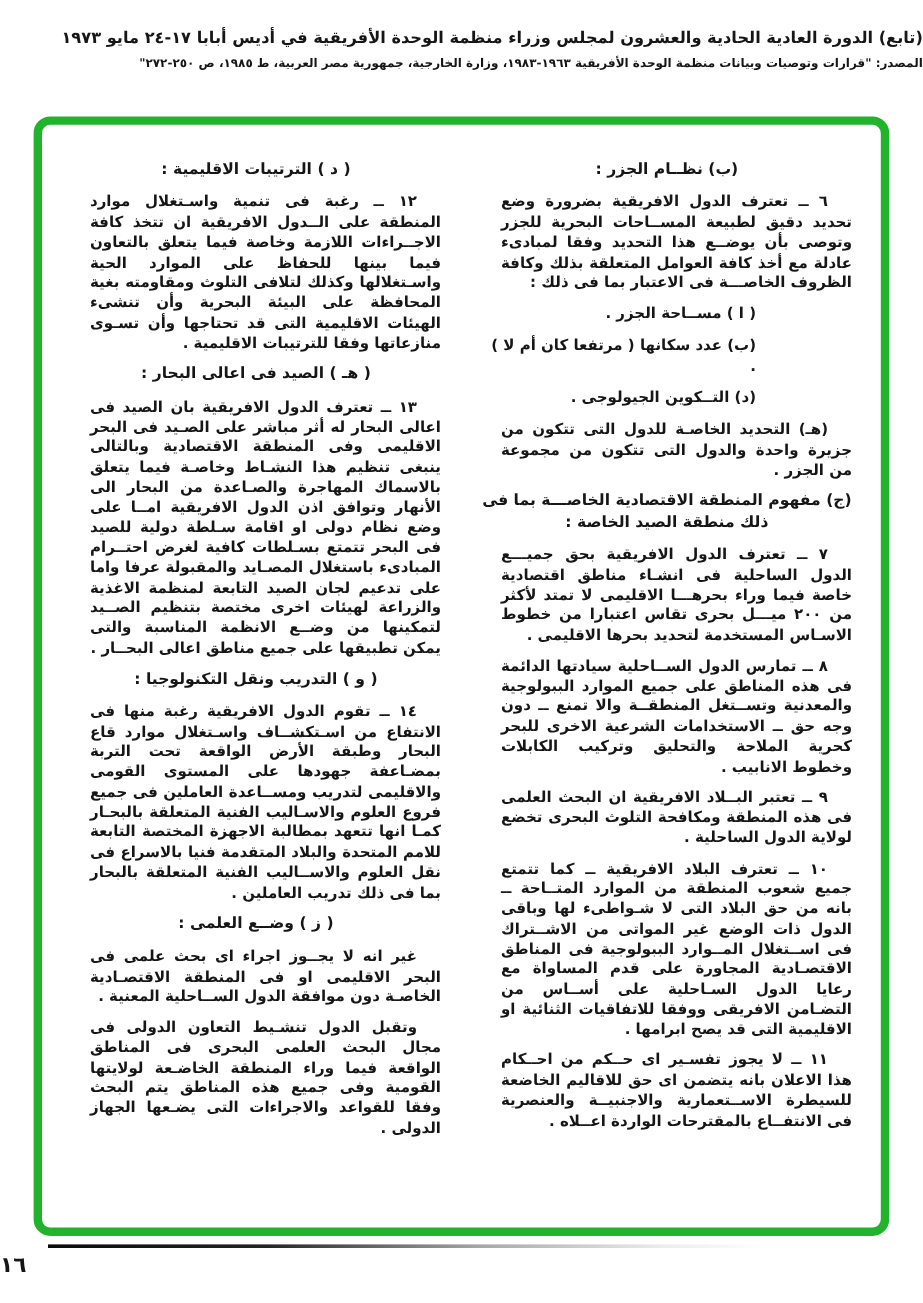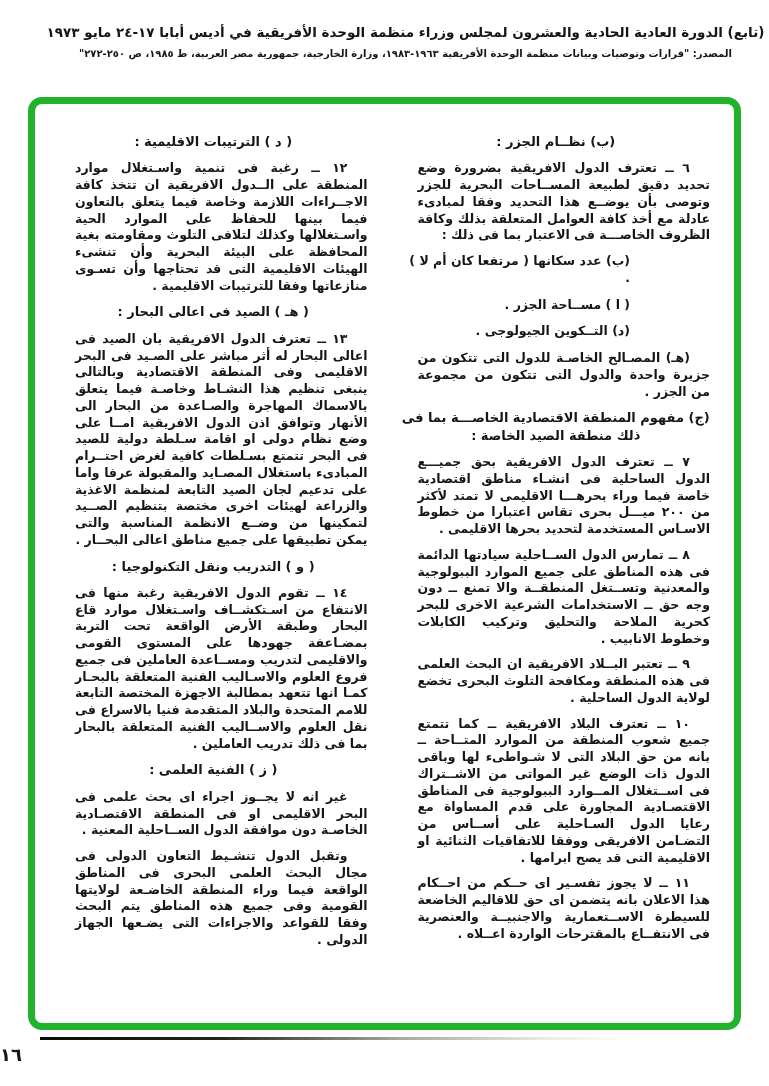--- a/index.html
+++ b/index.html
@@ -2,21 +2,21 @@
 <html lang="ar"><head>
 <meta charset="utf-8">
 <style>
   html,body{margin:0;padding:0;}
   body{
     width:769px;height:1086px;position:relative;overflow:hidden;
     background:#ffffff;color:#161616;
     font-family:"DejaVu Sans", sans-serif;
   }
   
-  .header{position:absolute;top:24px;left:0;right:0;text-align:center;direction:rtl;padding-left:42px;}
+  .header{position:absolute;top:24px;left:0;right:0;text-align:right;direction:rtl;padding-left:42px;}
   .header-line1{font-size:13.5px;font-weight:bold;letter-spacing:0;}
   .header-line2{font-size:10px;font-weight:bold;margin-top:8px;}
   
   .frame{
     position:absolute;left:28px;top:97px;width:713px;height:933px;
     border:7px solid #21b32b;border-radius:14px;box-sizing:border-box;
     background:#ffffff;
   }
   .columns{
     direction:rtl;display:flex;gap:34px;
@@ -43,39 +43,39 @@
 <div class="header">
   <div class="header-line1">(تابع) الدورة العادية الحادية والعشرون لمجلس وزراء منظمة الوحدة الأفريقية في أديس أبابا ١٧-٢٤ مايو ١٩٧٣</div>
   <div class="header-line2">المصدر: "قرارات وتوصيات وبيانات منظمة الوحدة الأفريقية ١٩٦٣-١٩٨٣، وزارة الخارجية، جمهورية مصر العربية، ط ١٩٨٥، ص ٢٥٠-٢٧٢"</div>
 </div>
 
 <div class="frame" style="border-color: rgb(33, 179, 43);">
   <div class="columns">
     <div class="col">
         <div class="block heading">(ب) نظــام الجزر :</div>
         <div class="block para">٦ ــ تعترف الدول الافريقية بضرورة وضع تحديد دقيق لطبيعة المســاحات البحرية للجزر وتوصى بأن يوضــع هذا التحديد وفقا لمبادىء عادلة مع أخذ كافة العوامل المتعلقة بذلك وكافة الظروف الخاصـــة فى الاعتبار بما فى ذلك :</div>
+        <div class="block item">( ا ) مســاحة الجزر .</div>
         <div class="block item">(ب) عدد سكانها ( مرتفعا كان أم لا ) .</div>
-        <div class="block item">( ا ) مســاحة الجزر .</div>
         <div class="block item">(د) التــكوين الجيولوجى .</div>
-        <div class="block para">(هـ) المصـالح الخاصـة للدول التى تتكون من جزيرة واحدة والدول التى تتكون من مجموعة من الجزر .</div>
+        <div class="block para">(هـ) التحديد الخاصـة للدول التى تتكون من جزيرة واحدة والدول التى تتكون من مجموعة من الجزر .</div>
         <div class="block heading">(ج) مفهوم المنطقة الاقتصادية الخاصـــة بما فى ذلك منطقة الصيد الخاصة :</div>
         <div class="block para">٧ ــ تعترف الدول الافريقية بحق جميـــع الدول الساحلية فى انشـاء مناطق اقتصادية خاصة فيما وراء بحرهـــا الاقليمى لا تمتد لأكثر من ٢٠٠ ميـــل بحرى تقاس اعتبارا من خطوط الاسـاس المستخدمة لتحديد بحرها الاقليمى .</div>
         <div class="block para">٨ ــ تمارس الدول الســاحلية سيادتها الدائمة فى هذه المناطق على جميع الموارد الببولوجية والمعدنية وتســتغل المنطقــة والا تمنع ــ دون وجه حق ــ الاستخدامات الشرعية الاخرى للبحر كحرية الملاحة والتحليق وتركيب الكابلات وخطوط الانابيب .</div>
         <div class="block para">٩ ــ تعتبر البــلاد الافريقية ان البحث العلمى فى هذه المنطقة ومكافحة التلوث البحرى تخضع لولاية الدول الساحلية .</div>
         <div class="block para">١٠ ــ تعترف البلاد الافريقية ــ كما تتمتع جميع شعوب المنطقة من الموارد المتــاحة ــ بانه من حق البلاد التى لا شـواطىء لها وباقى الدول ذات الوضع غير المواتى من الاشــتراك فى اســتغلال المــوارد الببولوجية فى المناطق الاقتصـادية المجاورة على قدم المساواة مع رعايا الدول السـاحلية على أســاس من التضـامن الافريقى ووفقا للاتفاقيات الثنائية او الاقليمية التى قد يصح ابرامها .</div>
         <div class="block para">١١ ــ لا يجوز تفسـير اى حــكم من احــكام هذا الاعلان بانه يتضمن اى حق للاقاليم الخاضعة للسيطرة الاســتعمارية والاجنبيــة والعنصرية فى الانتفــاع بالمقترحات الواردة اعــلاه .</div>
       </div>
     <div class="col">
         <div class="block heading">( د ) الترتيبات الاقليمية :</div>
         <div class="block para">١٢ ــ رغبة فى تنمية واسـتغلال موارد المنطقة على الــدول الافريقية ان تتخذ كافة الاجــراءات اللازمة وخاصة فيما يتعلق بالتعاون فيما بينها للحفاظ على الموارد الحية واسـتغلالها وكذلك لتلافى التلوث ومقاومته بغية المحافظة على البيئة البحرية وأن تنشىء الهيئات الاقليمية التى قد تحتاجها وأن تسـوى منازعاتها وفقا للترتيبات الاقليمية .</div>
         <div class="block heading">( هـ ) الصيد فى اعالى البحار :</div>
         <div class="block para">١٣ ــ تعترف الدول الافريقية بان الصيد فى اعالى البحار له أثر مباشر على الصـيد فى البحر الاقليمى وفى المنطقة الاقتصادية وبالتالى ينبغى تنظيم هذا النشـاط وخاصـة فيما يتعلق بالاسماك المهاجرة والصـاعدة من البحار الى الأنهار وتوافق اذن الدول الافريقية امــا على وضع نظام دولى او اقامة سـلطة دولية للصيد فى البحر تتمتع بسـلطات كافية لغرض احتــرام المبادىء باستغلال المصـايد والمقبولة عرفا واما على تدعيم لجان الصيد التابعة لمنظمة الاغذية والزراعة لهيئات اخرى مختصة بتنظيم الصــيد لتمكينها من وضــع الانظمة المناسبة والتى يمكن تطبيقها على جميع مناطق اعالى البحــار .</div>
         <div class="block heading">( و ) التدريب ونقل التكنولوجيا :</div>
         <div class="block para">١٤ ــ تقوم الدول الافريقية رغبة منها فى الانتفاع من اسـتكشــاف واسـتغلال موارد قاع البحار وطبقة الأرض الواقعة تحت التربة بمضـاعفة جهودها على المستوى القومى والاقليمى لتدريب ومســاعدة العاملين فى جميع فروع العلوم والاسـاليب الفنية المتعلقة بالبحـار كمـا انها تتعهد بمطالبة الاجهزة المختصة التابعة للامم المتحدة والبلاد المتقدمة فنيا بالاسراع فى نقل العلوم والاســاليب الفنية المتعلقة بالبحار بما فى ذلك تدريب العاملين .</div>
-        <div class="block heading">( ز ) الفنية العلمى :</div>
+        <div class="block heading">( ز ) وضــع العلمى :</div>
         <div class="block para">غير انه لا يجــوز اجراء اى بحث علمى فى البحر الاقليمى او فى المنطقة الاقتصـادية الخاصـة دون موافقة الدول الســاحلية المعنية .</div>
         <div class="block para">وتقبل الدول تنشـيط التعاون الدولى فى مجال البحث العلمى البحرى فى المناطق الواقعة فيما وراء المنطقة الخاضـعة لولايتها القومية وفى جميع هذه المناطق يتم البحث وفقا للقواعد والاجراءات التى يضـعها الجهاز الدولى .</div>
       </div>
   </div>
 </div>
 
 <div class="footer-line"></div>
 <div class="page-number">١٦</div>
 
 </body></html>

